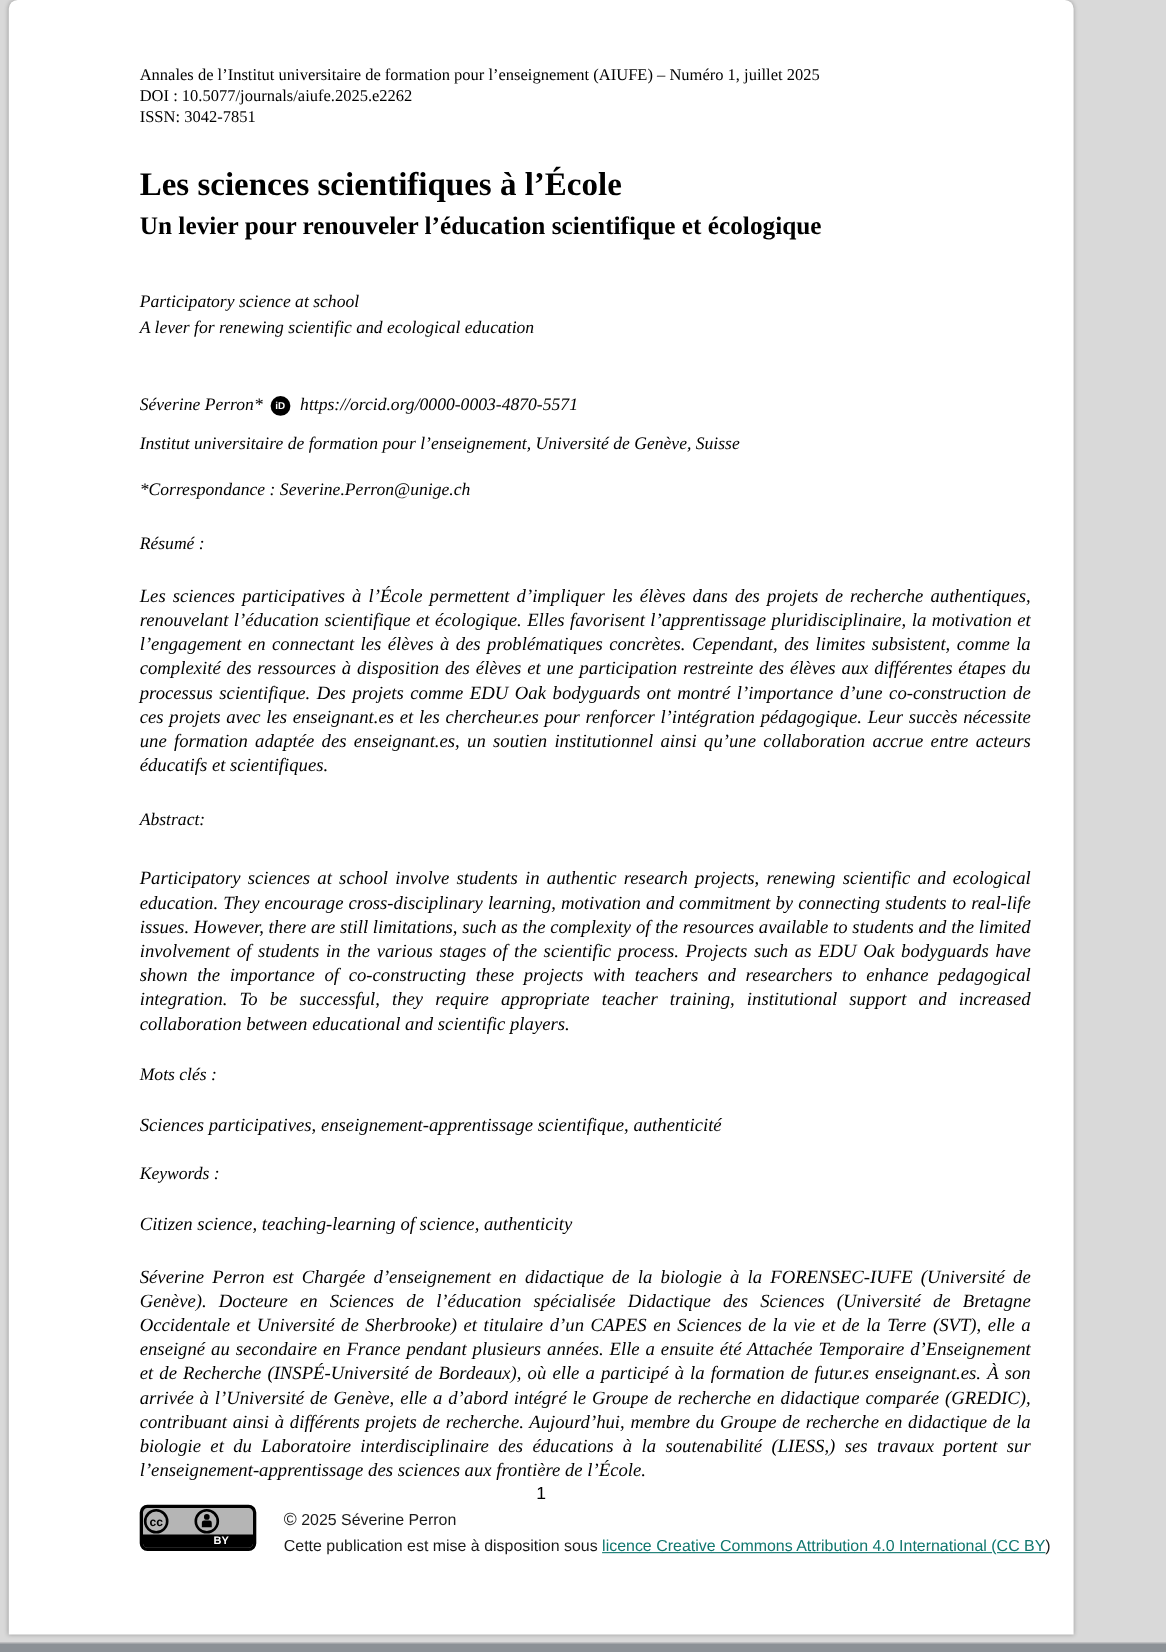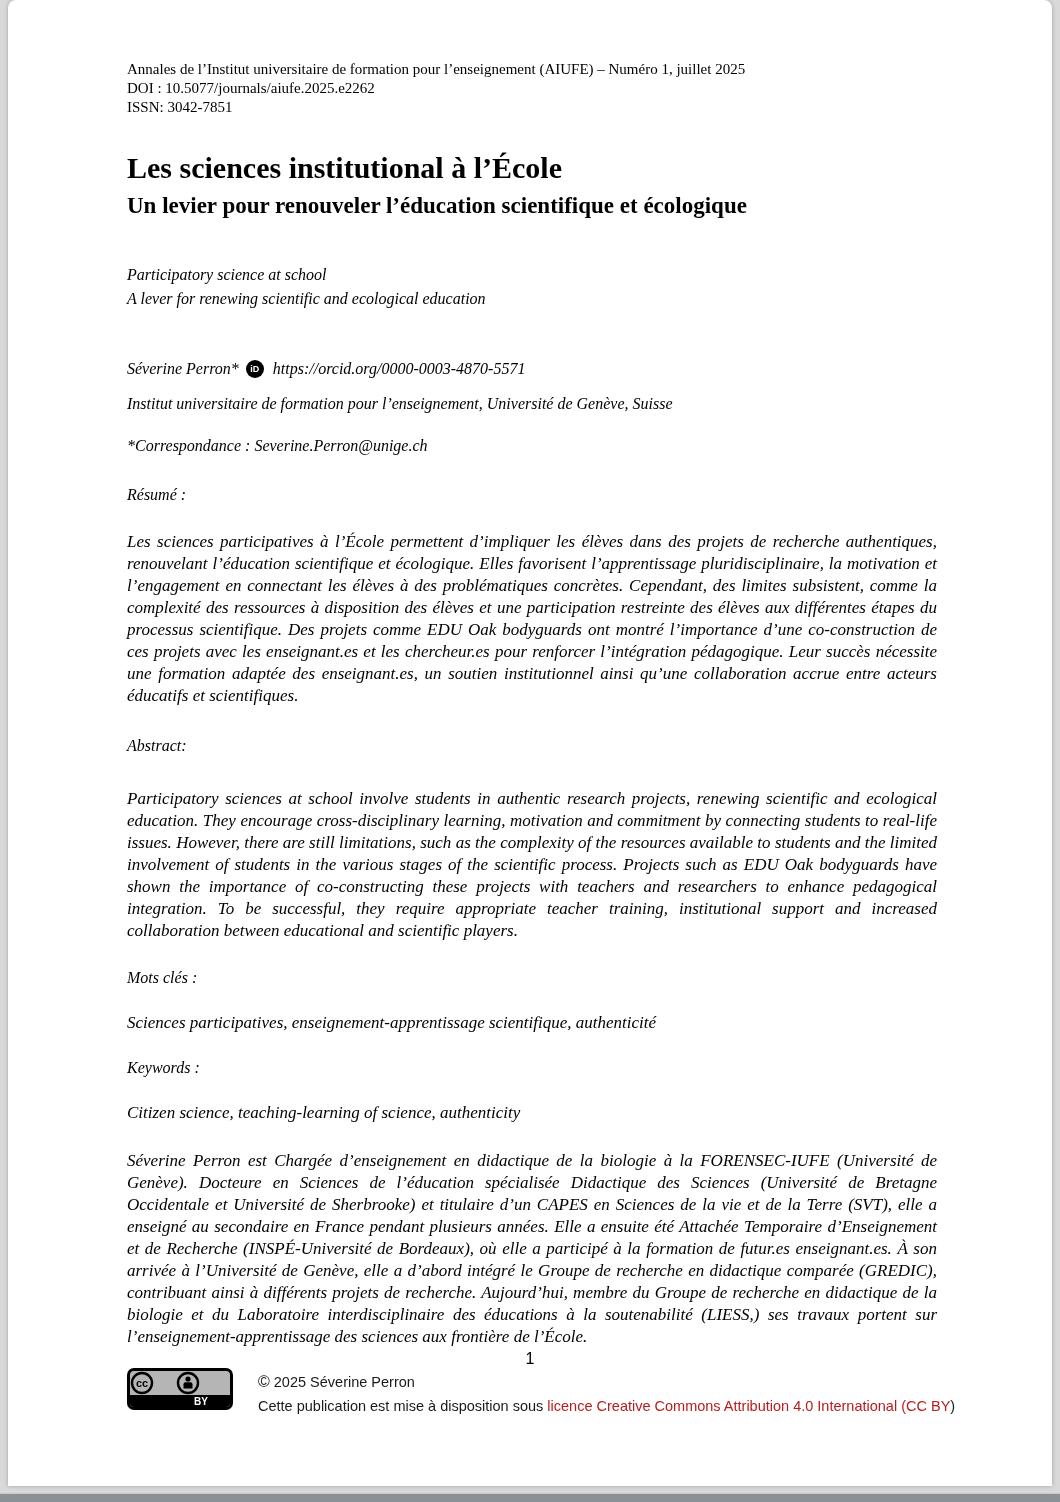--- a/index.html
+++ b/index.html
@@ -6,21 +6,21 @@
   body {
     width: 1060px; height: 1502px;
     background: #d9d9d9;
     position: relative;
     overflow: hidden;
     font-family: "Liberation Serif", serif;
     color: #000;
   }
   .page {
     position: absolute;
-    left: 8px; top: 0; width: 1044px; height: 1486px;
+    left: 8px; top: 0; width: 968px; height: 1486px;
     background: #ffffff;
     border-radius: 8px 8px 0 0;
     box-shadow: 0 0 4px rgba(0,0,0,0.25);
   }
   .bottom-bar {
     position: absolute;
     left: 0; right: 0; bottom: 0; height: 8px;
     background: #8c9196;
     border-top: 1px solid #c9c9c9;
   }
@@ -85,35 +85,35 @@
   }
   .footer-text {
     position: absolute; left: 250px; top: 1370px; width: 700px;
     font-family: "Liberation Sans", sans-serif;
     font-size: 14.5px; line-height: 24px; color: #1a1a1a;
   }
   .copyright-line { display: block; }
   .copyright-symbol { font-size: 16px; margin-right: 4px; }
   .license-line { display: block; }
   .license-link {
-    color: #b91c1c; cursor: pointer;
+    color: #0f766e; text-decoration: underline; cursor: pointer;
   }
 </style>
 </head>
 <body>
 
 <div class="page">
 
   <div class="blk hdr">
     <div>Annales de l’Institut universitaire de formation pour l’enseignement (AIUFE) – Numéro 1, juillet 2025</div>
     <div>DOI : 10.5077/journals/aiufe.2025.e2262</div>
     <div>ISSN: 3042-7851</div>
   </div>
 
-  <h1 class="blk title-fr" style="margin:0">Les sciences institutional à l’École</h1>
+  <h1 class="blk title-fr" style="margin:0">Les sciences scientifiques à l’École</h1>
   <h2 class="blk subtitle-fr" style="margin:0">Un levier pour renouveler l’éducation scientifique et écologique</h2>
 
   <div class="blk title-en">
     <div>Participatory science at school</div>
     <div>A lever for renewing scientific and ecological education</div>
   </div>
 
   <div class="blk author-row">
     <span class="name">Séverine Perron*</span>
     <span class="orcid-badge">iD</span>

